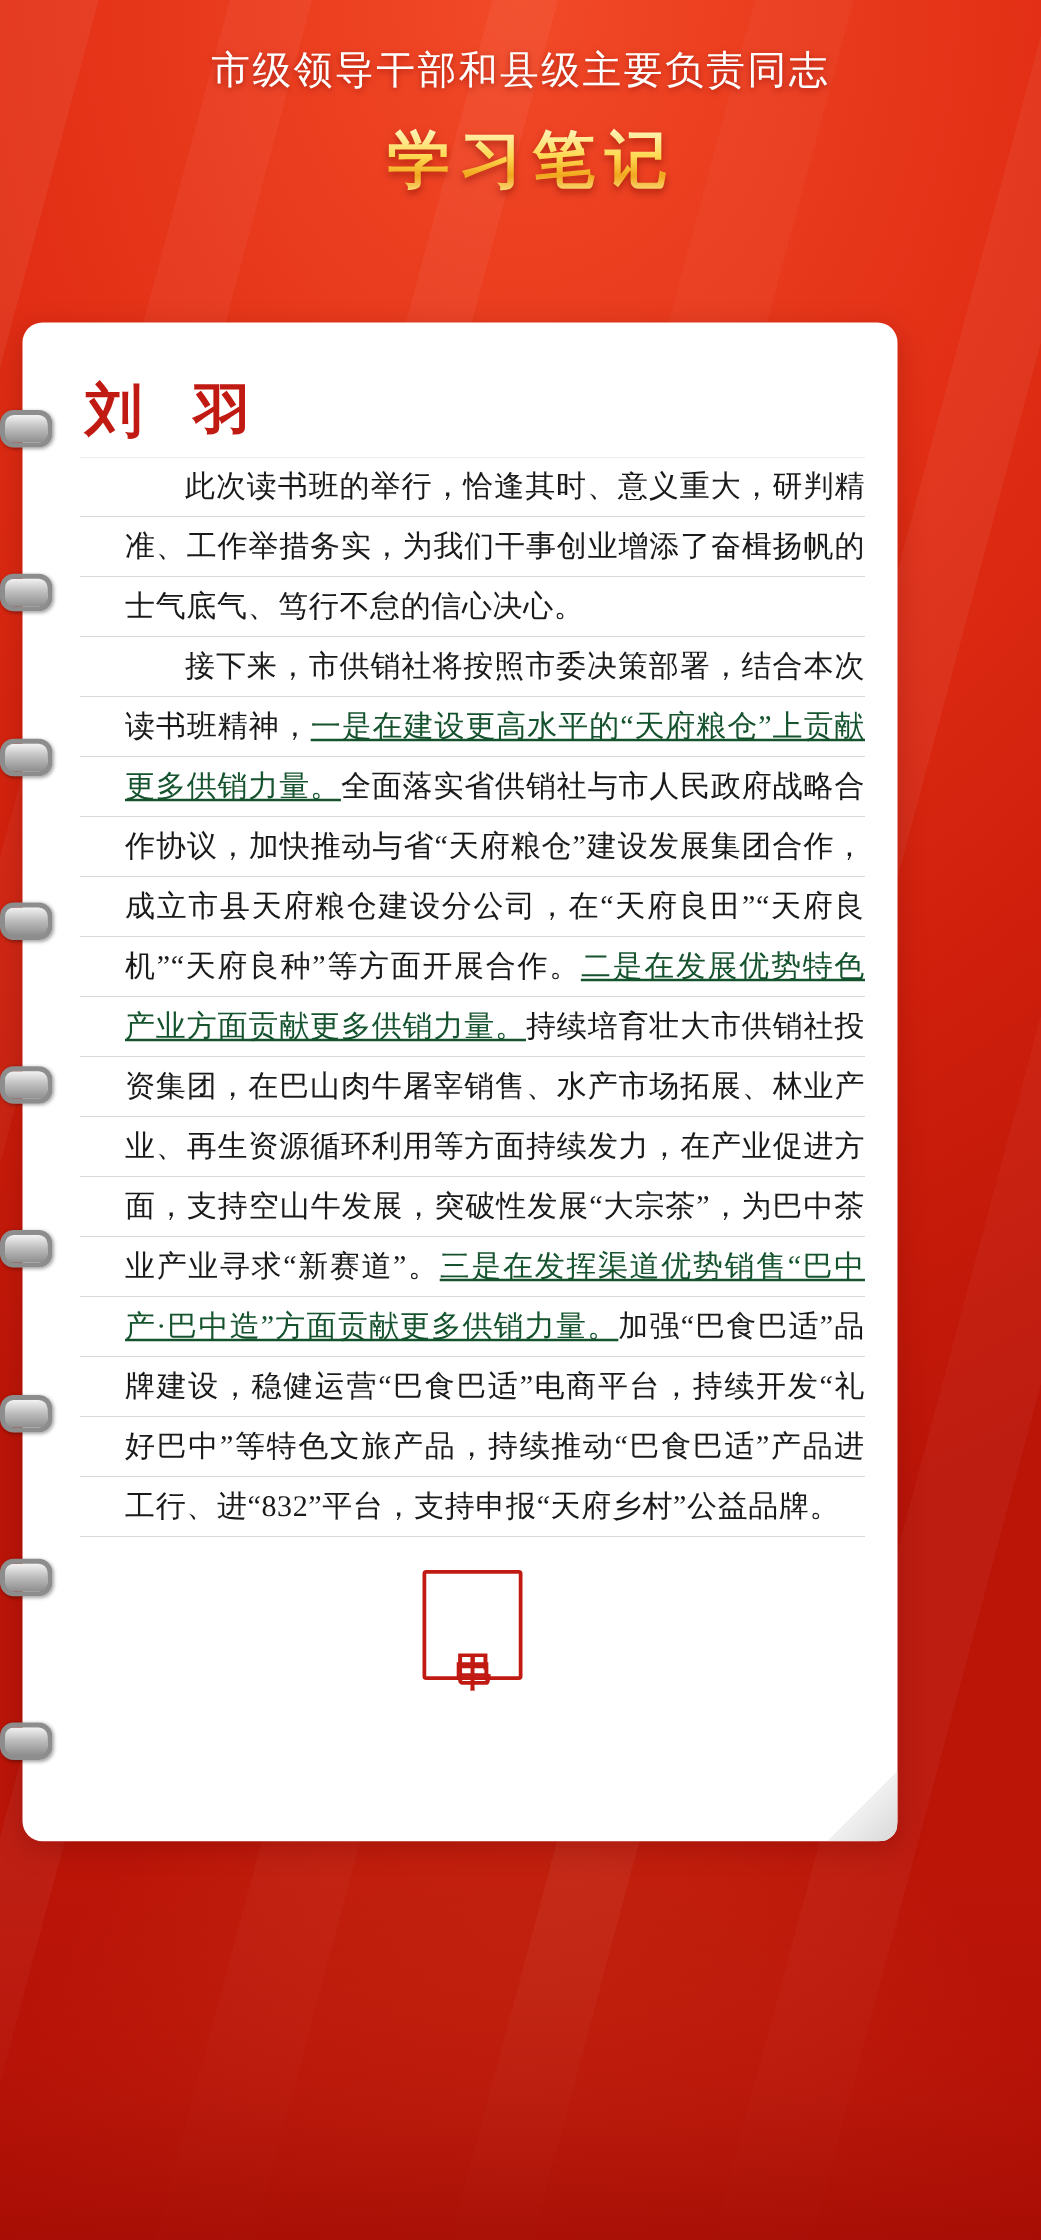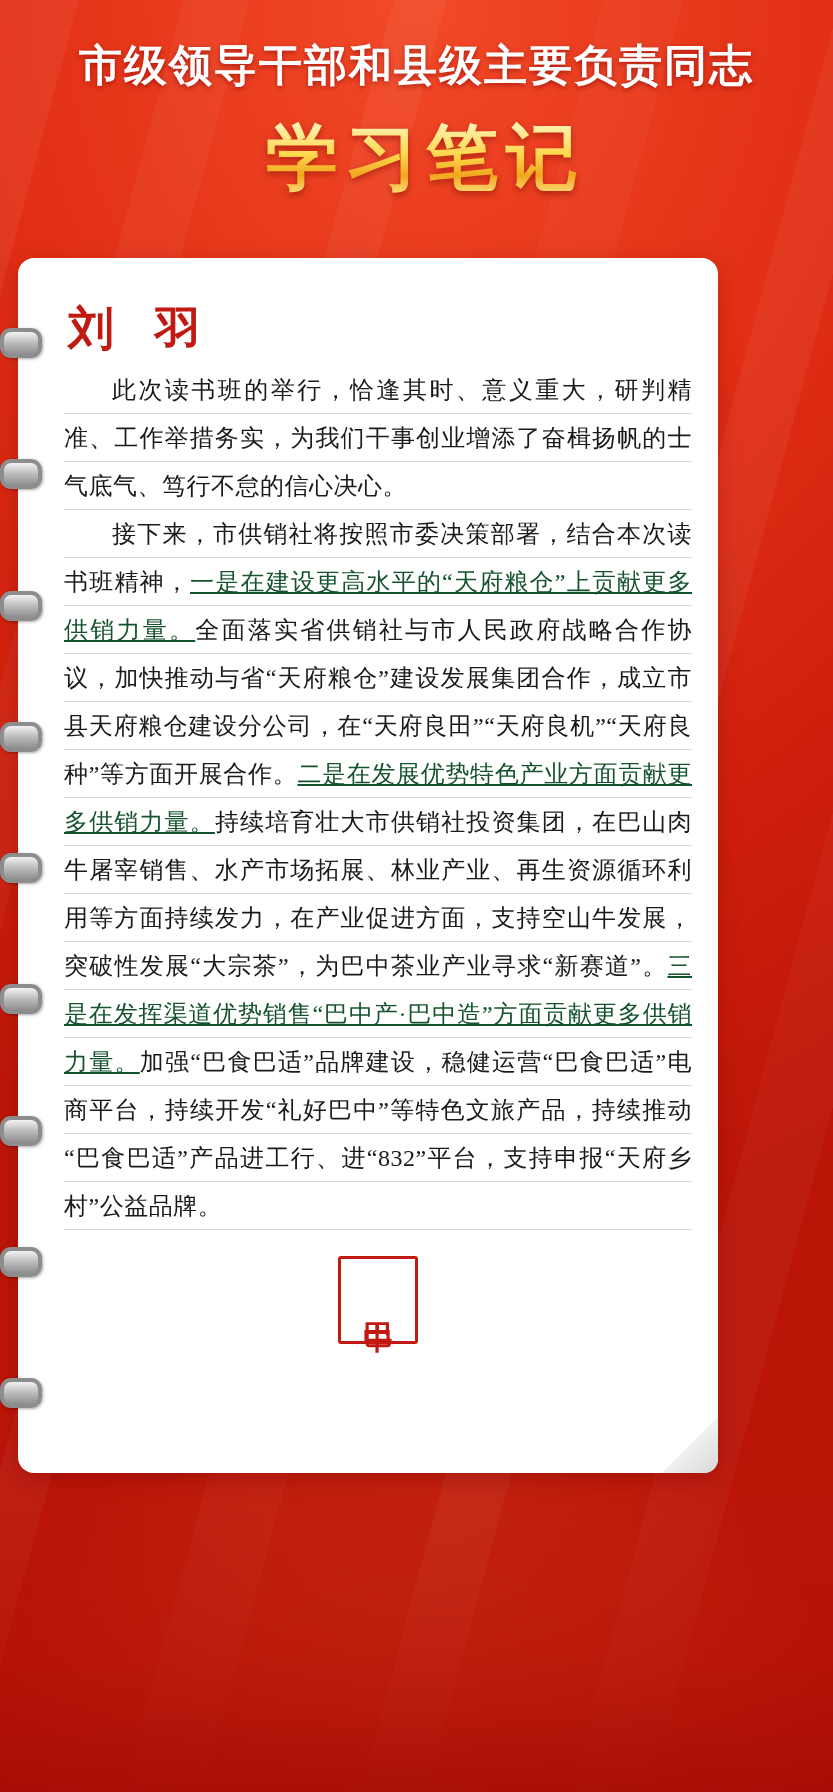--- a/index.html
+++ b/index.html
@@ -48,32 +48,32 @@
 
   
   .header {
     position: relative;
     padding-top: 34px;
     text-align: center;
     z-index: 3;
   }
   .header-line {
     font-family: "Liberation Sans", "DejaVu Sans", sans-serif;
-    font-weight: bold;
-    font-size: 43px;
+    font-weight: normal;
+    font-size: 31px;
     letter-spacing: 2px;
     color: #ffffff;
     line-height: 1.45;
     text-shadow: 0 2px 5px rgba(120,0,0,.55);
   }
   .title-main {
     margin-top: 22px;
     font-family: "Liberation Sans", "DejaVu Sans", sans-serif;
     font-weight: bold;
-    font-size: 72px;
+    font-size: 50px;
     letter-spacing: 8px;
     line-height: 1.1;
     color: #ffd34d;
     background: linear-gradient(180deg, #fff6c4 0%, #ffd84f 45%, #f0a71d 72%, #ffe88e 100%);
     -webkit-background-clip: text;
     background-clip: text;
     -webkit-text-fill-color: transparent;
     filter: drop-shadow(0 3px 3px rgba(120,10,0,.5));
     padding-left: 19px;
   }
@@ -177,20 +177,21 @@
     pointer-events: none;
   }
   .body-text {
     position: relative;
     font-family: "Liberation Serif", "DejaVu Serif", serif;
     font-size: 24px;
     line-height: 48px;
     color: #1a1a1a;
     text-align: justify;
     letter-spacing: .5px;
+    margin-left: 36px;
   }
   .body-text p {
     margin: 0;
     text-indent: 2em;
   }
   .hl {
     color: #14532d;
     text-decoration: underline;
   }
 

